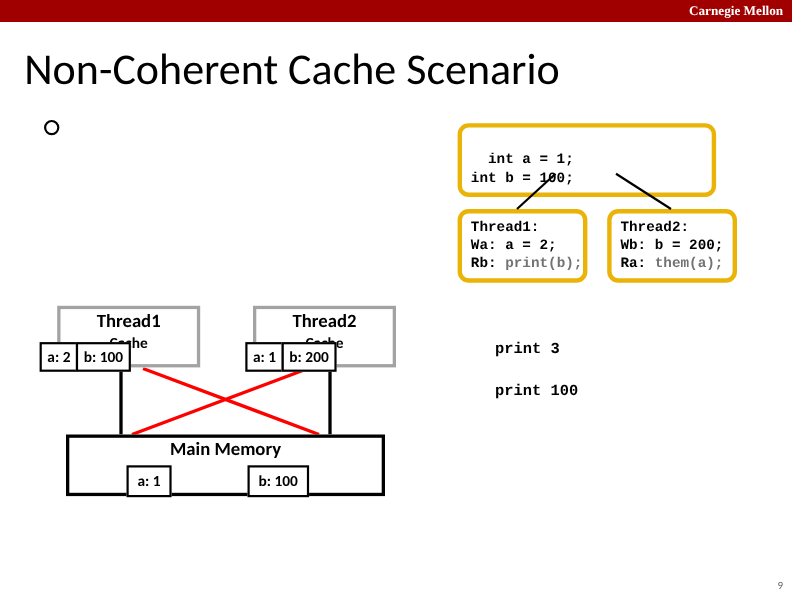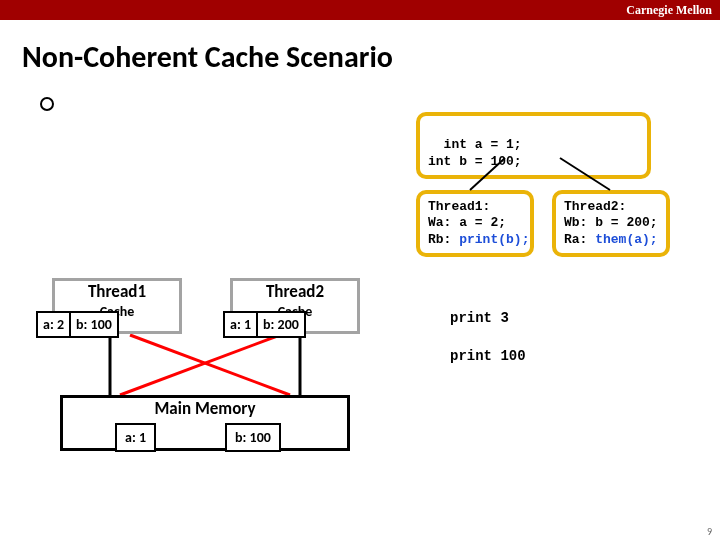--- a/index.html
+++ b/index.html
@@ -19,22 +19,22 @@
     background: #a00000;
     text-align: right;
     color: #fff;
     font-weight: bold;
     font-size: 12px;
     padding-right: 8px;
     line-height: 20px;
     font-family: "Times New Roman", serif;
   }
   .title {
-    font-size: 30px;
-    font-weight: bold;
+    font-size: 40px;
+    font-weight: normal;
     padding: 18px 0 6px 22px;
   }
   .bullet-row {
     display: flex;
     align-items: flex-start;
     padding-left: 40px;
     margin-top: 10px;
   }
   .bullet-glyph {
     width: 14px;
@@ -56,21 +56,21 @@
     border: 4px solid #eab308;
     border-radius: 10px;
     background: #fff;
     font-family: "Courier New", monospace;
     font-weight: bold;
     font-size: 13px;
     padding: 5px 8px;
     line-height: 1.25;
     white-space: pre;
   }
-  .codebox .blue { color: #1d4ed8; }
+  .codebox .blue { color: #737373; }
   .cache-box {
     position: absolute;
     border: 3px solid #a3a3a3;
     background: #fff;
     text-align: center;
   }
   .cache-title {
     font-weight: bold;
     font-size: 17px;
     padding-top: 2px;

